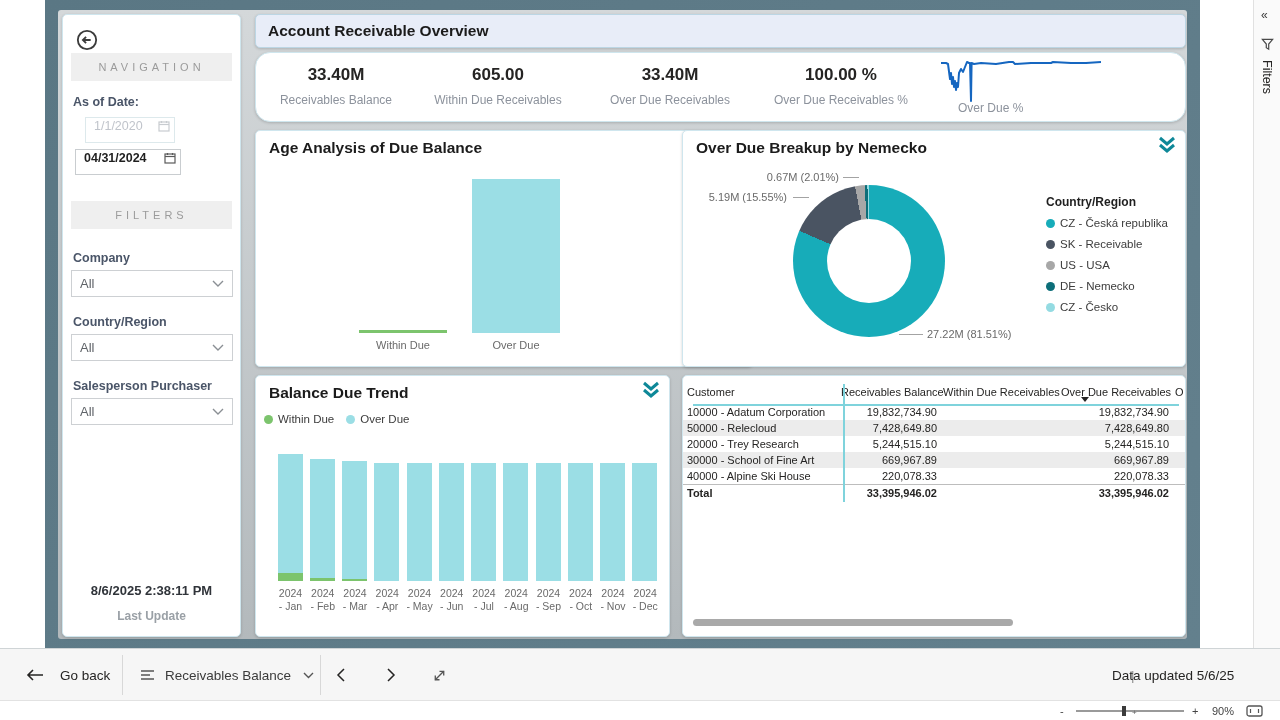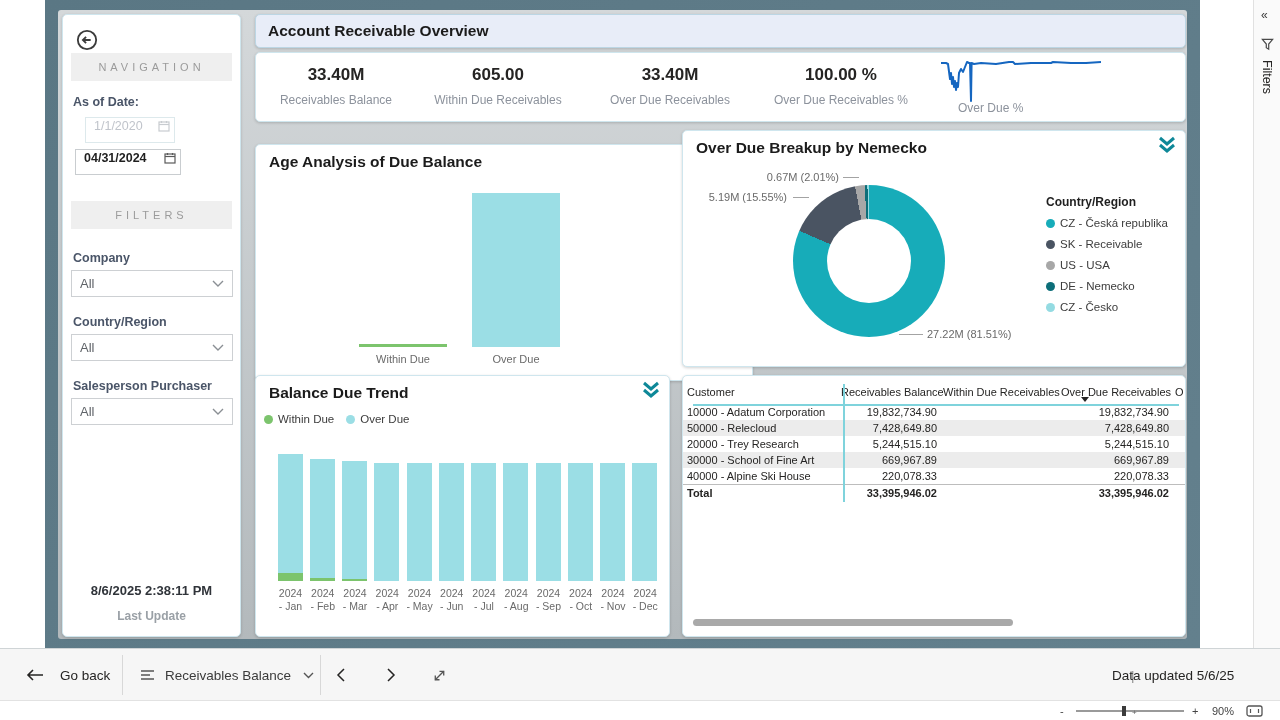--- a/index.html
+++ b/index.html
@@ -24,33 +24,33 @@
           font-size:12.5px; line-height:24px; padding:0 4px 8px 8px; display:flex; align-items:center; justify-content:space-between; }
   .date-box.muted { border-color:#dde9ec; color:#c0c4cb; }
   .date-box.active { color:#1f1f1f; font-weight:bold; }
   .dropdown { position:absolute; left:8px; width:162px; height:27px; border:1px solid #cdd0d3; background:#fff;
           font-size:13px; color:#5f6368; display:flex; align-items:center; justify-content:space-between; padding:0 8px; cursor:pointer; }
   .stamp { position:absolute; left:0; right:0; text-align:center; }
 
   
   .header-card { left:210px; top:14px; width:931px; height:34px; background:#e8edf8; border-color:#bcd6e4; }
   .header-card .title { font-size:15.5px; font-weight:bold; color:#1b1b1b; line-height:32px; padding-left:12px; }
-  .kpi-card { left:210px; top:52px; width:931px; height:70px; }
+  .kpi-card { left:210px; top:52px; width:931px; height:70px;border-radius:15px; }
   .kpi-cell { position:absolute; top:0; height:70px; text-align:center; }
   .kpi-value { font-size:17px; font-weight:bold; color:#252423; margin-top:12px; }
   .kpi-label { font-size:12px; color:#8c929c; margin-top:8px; }
   .spark-cell { position:absolute; left:680px; top:0; width:170px; height:70px; }
   .spark-label { position:absolute; left:22px; top:48px; font-size:12px; color:#8c929c; }
 
   
   .card-title { position:absolute; left:13px; top:8px; font-size:15.5px; font-weight:bold; color:#1b1b1b; }
   .dbl-chev { position:absolute; right:8px; top:5px; width:20px; height:18px; cursor:pointer; }
 
   
-  .age-card { left:210px; top:144px; width:498px; height:237px; }
+  .age-card { left:210px; top:130px; width:498px; height:237px; }
   .age-bar { position:absolute; width:88px; }
   .age-cat { position:absolute; width:110px; text-align:center; font-size:11px; color:#6a6a6a; top:208px; }
 
   
   .donut-card { left:637px; top:130px; width:504px; height:237px; }
   .donut { position:absolute; left:110px; top:54px; width:152px; height:152px; border-radius:50%; }
   .donut-hole { position:absolute; left:144px; top:88px; width:84px; height:84px; border-radius:50%; background:#fff; }
   .callout { position:absolute; font-size:11px; color:#6a6a6a; white-space:nowrap; }
   .callout-line { position:absolute; border-top:1px solid #a3a3a3; }
   .legend-box { position:absolute; left:363px; top:64px; }

